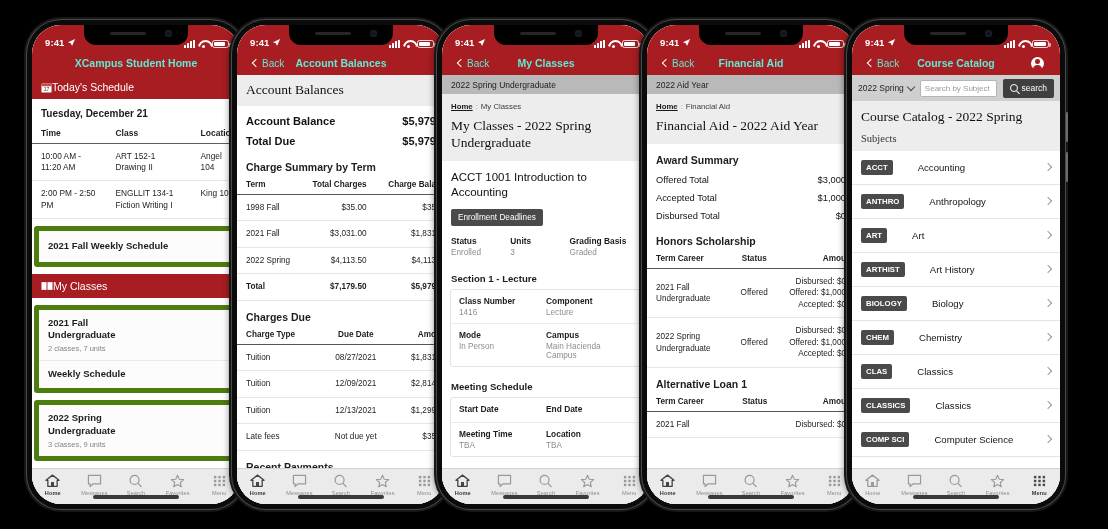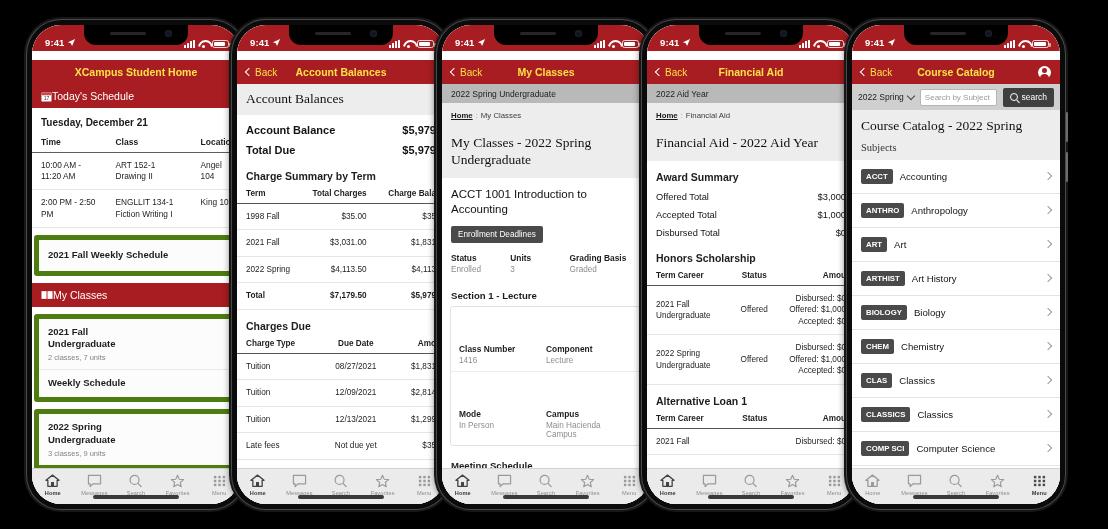--- a/index.html
+++ b/index.html
@@ -80,21 +80,21 @@
   }
   .batt { width: 17px; height: 8.5px; border: 1px solid rgba(255,255,255,.85);
           border-radius: 2.5px; position: relative; padding: 1px; }
   .batt i { display:block; height:100%; background:#fff; border-radius:1px; }
   .batt::after { content:""; position:absolute; right:-2.5px; top:2.5px;
                  width:1.5px; height:3.5px; background:rgba(255,255,255,.6); border-radius:0 1px 1px 0;}
 
   .navbar {
     flex: 0 0 24px; height: 24px;
     display: flex; align-items: center; position: relative;
-    color: #fde047; padding: 0 9px; margin-top: 9px;
+    color: #5eead4; padding: 0 16px;
   }
   .navbar .nav-title {
     position: absolute; left: 0; right: 0; text-align: center;
     font-size: 10.5px; font-weight: bold; pointer-events: none;
   }
   .navbar .nav-back {
     display: flex; align-items: center; gap: 2px;
     font-size: 10px; position: relative; z-index: 2;
   }
   .chev-left {
@@ -165,21 +165,21 @@
   table.sched td {
     font-size: 8.3px; color: #1d1d1d; vertical-align: top; line-height:1.35;
     padding: 7px 4px 7px 9px; border-bottom: 1px solid #e6e6e6; margin-left: 8px;
   }
 
   
   .serif-band { background: #ededed; padding: 8px 9px 9px; }
   .serif-title {
     font-family: "Liberation Serif", serif; font-size: 13.5px; color: #111; line-height: 1.25;
   }
-  .crumb { font-size: 7.8px; color: #3c3c3c; margin-bottom: 15px; }
+  .crumb { font-size: 7.8px; color: #3c3c3c; margin-bottom: 7px; }
   .crumb a { color:#1a1a1a; text-decoration: underline; font-weight:bold; }
   .crumb span.sep { padding: 0 3px; color:#8a8a8a; }
   .subjects-label { font-family:"Liberation Serif", serif; font-size:10.5px; color:#333; margin-top:7px;}
 
   .kv { display:flex; justify-content:space-between; align-items:baseline;
         font-size: 11px; font-weight: bold; color:#131313; padding: 4px 9px; }
   .kv.small { font-size: 9.3px; font-weight: normal; padding: 4px 9px; }
   .h2 { font-size: 10.5px; font-weight: bold; color:#1d1d1d; padding: 10px 9px 5px; }
 
   table.data { width: 100%; border-collapse: collapse; }
@@ -198,29 +198,29 @@
   .pill-dark {
     display:inline-block; background:#4a4a4a; color:#fff; font-size:8.2px;
     padding: 4px 7px; margin: 0 9px 8px; border-radius:2px;
   }
   .triple { display:flex; padding: 2px 9px 9px; gap: 10px; }
   .triple .c { flex: 1; }
   .triple .lbl { font-size:8.4px; font-weight:bold; color:#1d1d1d; }
   .triple .val { font-size:8.2px; color:#8c8c8c; margin-top:2px; }
   .sect-h { font-size:9.6px; font-weight:bold; color:#1d1d1d; padding: 7px 9px 5px; }
   .pairbox { margin: 0 8px 7px; border:1px solid #e2e2e2; border-radius:3px; background:#fff; }
-  .pairbox .prow { display:flex; padding: 6px 8px; border-bottom:1px solid #ececec;margin-top:31px; }
+  .pairbox .prow { display:flex; padding: 6px 8px; border-bottom:1px solid #ececec; }
   .pairbox .prow:last-child { border-bottom:none; }
   .pairbox .pcell { flex:1; }
   .pairbox .plbl { font-size:8.4px; font-weight:bold; color:#1d1d1d; }
   .pairbox .pval { font-size:8.2px; color:#8e8e8e; margin-top:2px; }
 
   
   .subj-row {
-    display:flex; align-items:center; gap:7px; padding: 9px 9px;
+    display:flex; align-items:center; gap:25px; padding: 9px 9px;
     border-bottom: 1px solid #e4e4e4; background:#fff;
   }
   .code-chip {
     background:#4a4a4a; color:#fff; font-size:7.8px; font-weight:bold;
     padding: 3px 5px; border-radius:2px; white-space:nowrap;
   }
   .subj-name { font-size:9.6px; color:#141414; flex:1; }
   .chev-right {
     width:6px;height:6px;border-right:1.5px solid #9a9a9a;border-top:1.5px solid #9a9a9a;
     transform: rotate(45deg);

